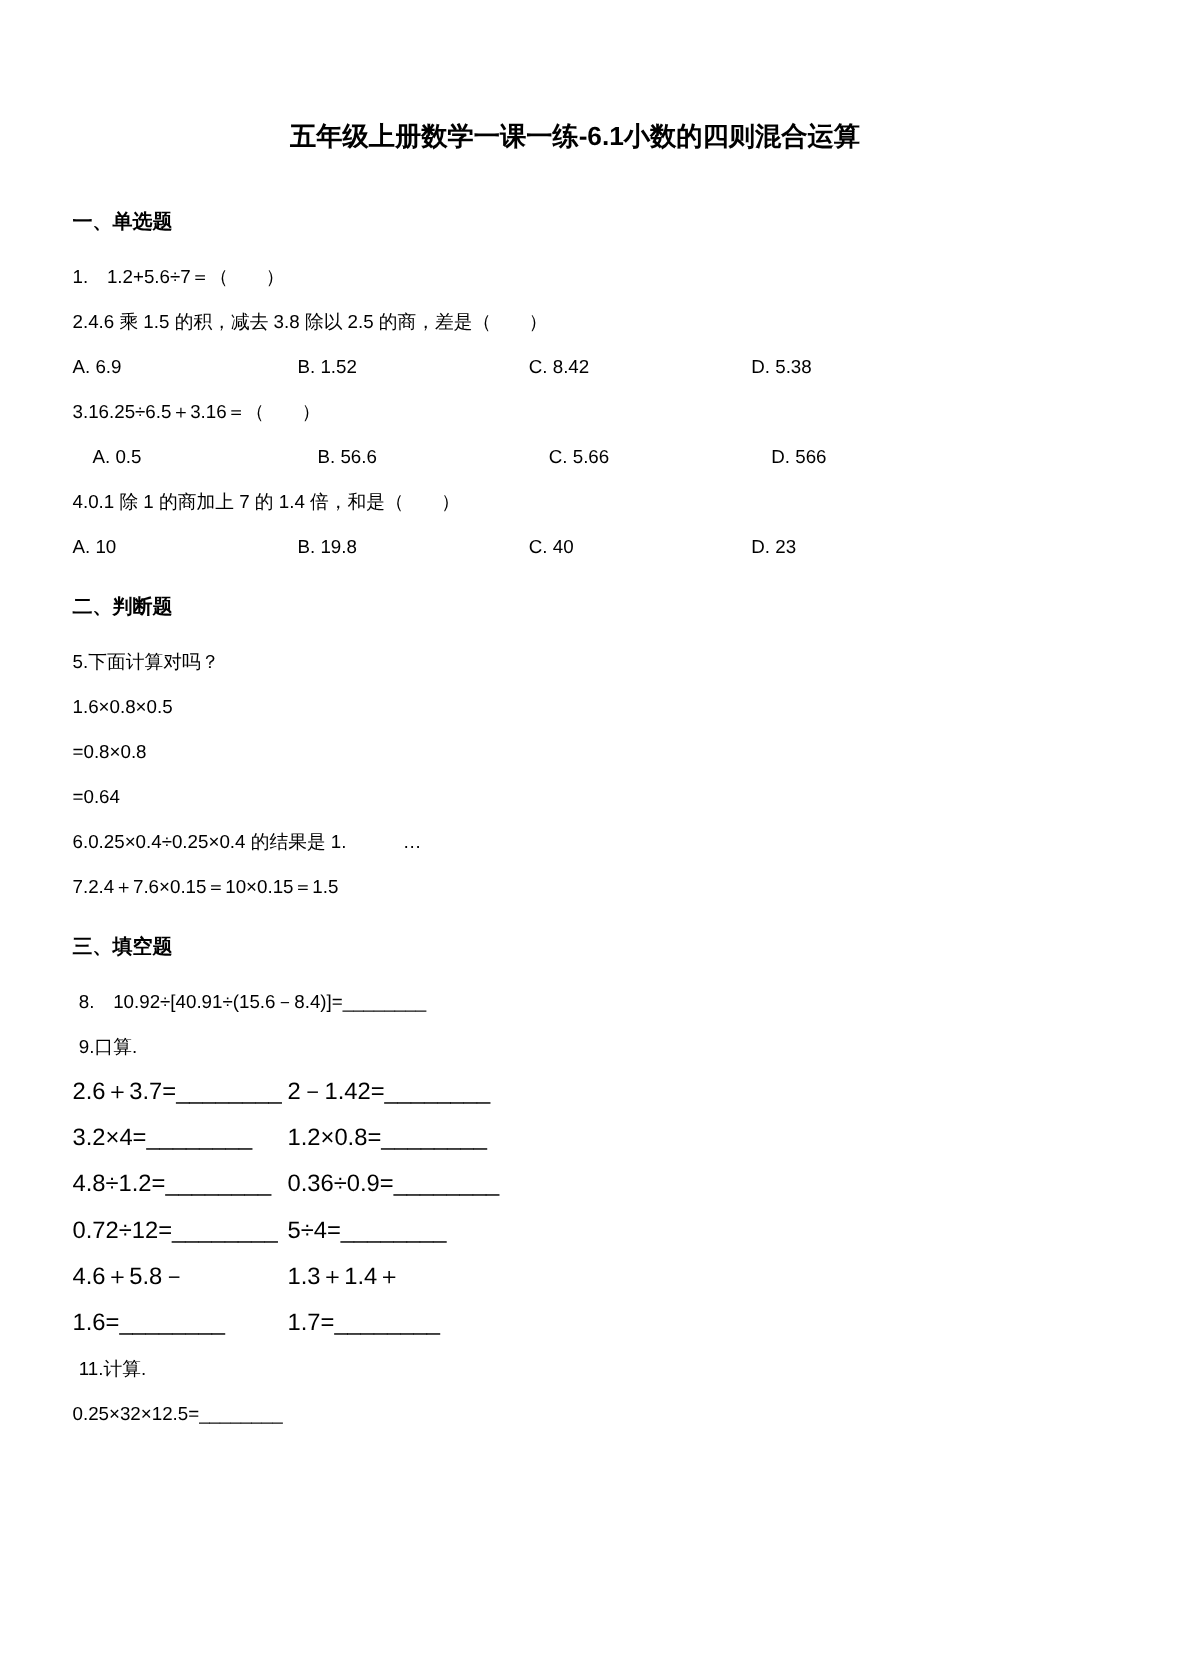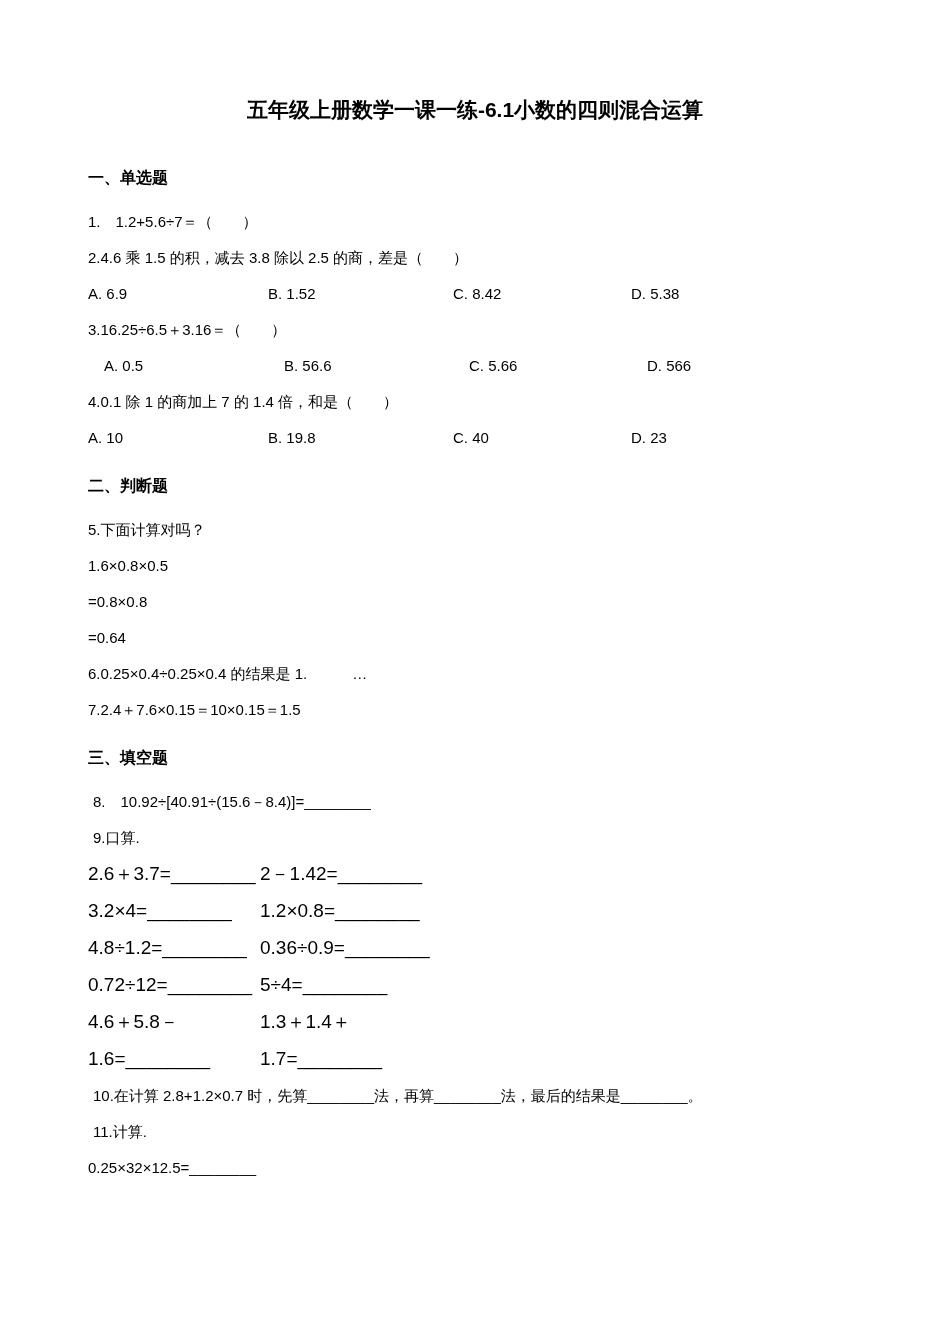--- a/index.html
+++ b/index.html
@@ -7,21 +7,21 @@
     padding: 0;
     background: #ffffff;
     color: #000000;
     font-family: "Liberation Sans", sans-serif;
   }
   .page {
     position: relative;
     width: 950px;
     min-height: 1344px;
     box-sizing: border-box;
-    padding: 96px 88px 60px 88px;
+    padding: 96px 88px 60px 58px;
     background: #ffffff;
   }
   .title {
     text-align: center;
     font-size: 21px;
     font-weight: bold;
     margin: 0 0 44px 0;
     line-height: 28px;
   }
   .heading {
@@ -122,17 +122,16 @@
   </div>
   <div class="pair">
     <span class="cell-left">4.6＋5.8－</span>
     <span class="cell-right">1.3＋1.4＋</span>
   </div>
   <div class="pair">
     <span class="cell-left">1.6=________</span>
     <span class="cell-right">1.7=________</span>
   </div>
 
-  <p class="line indent-sm">10.在计算 2.8+1.2×0.7 时，先算________法，再算________法，最后的结果是________。</p>
   <p class="line indent-sm">11.计算.</p>
   <p class="line">0.25×32×12.5=________</p>
 
 </div>
 
 </body></html>

